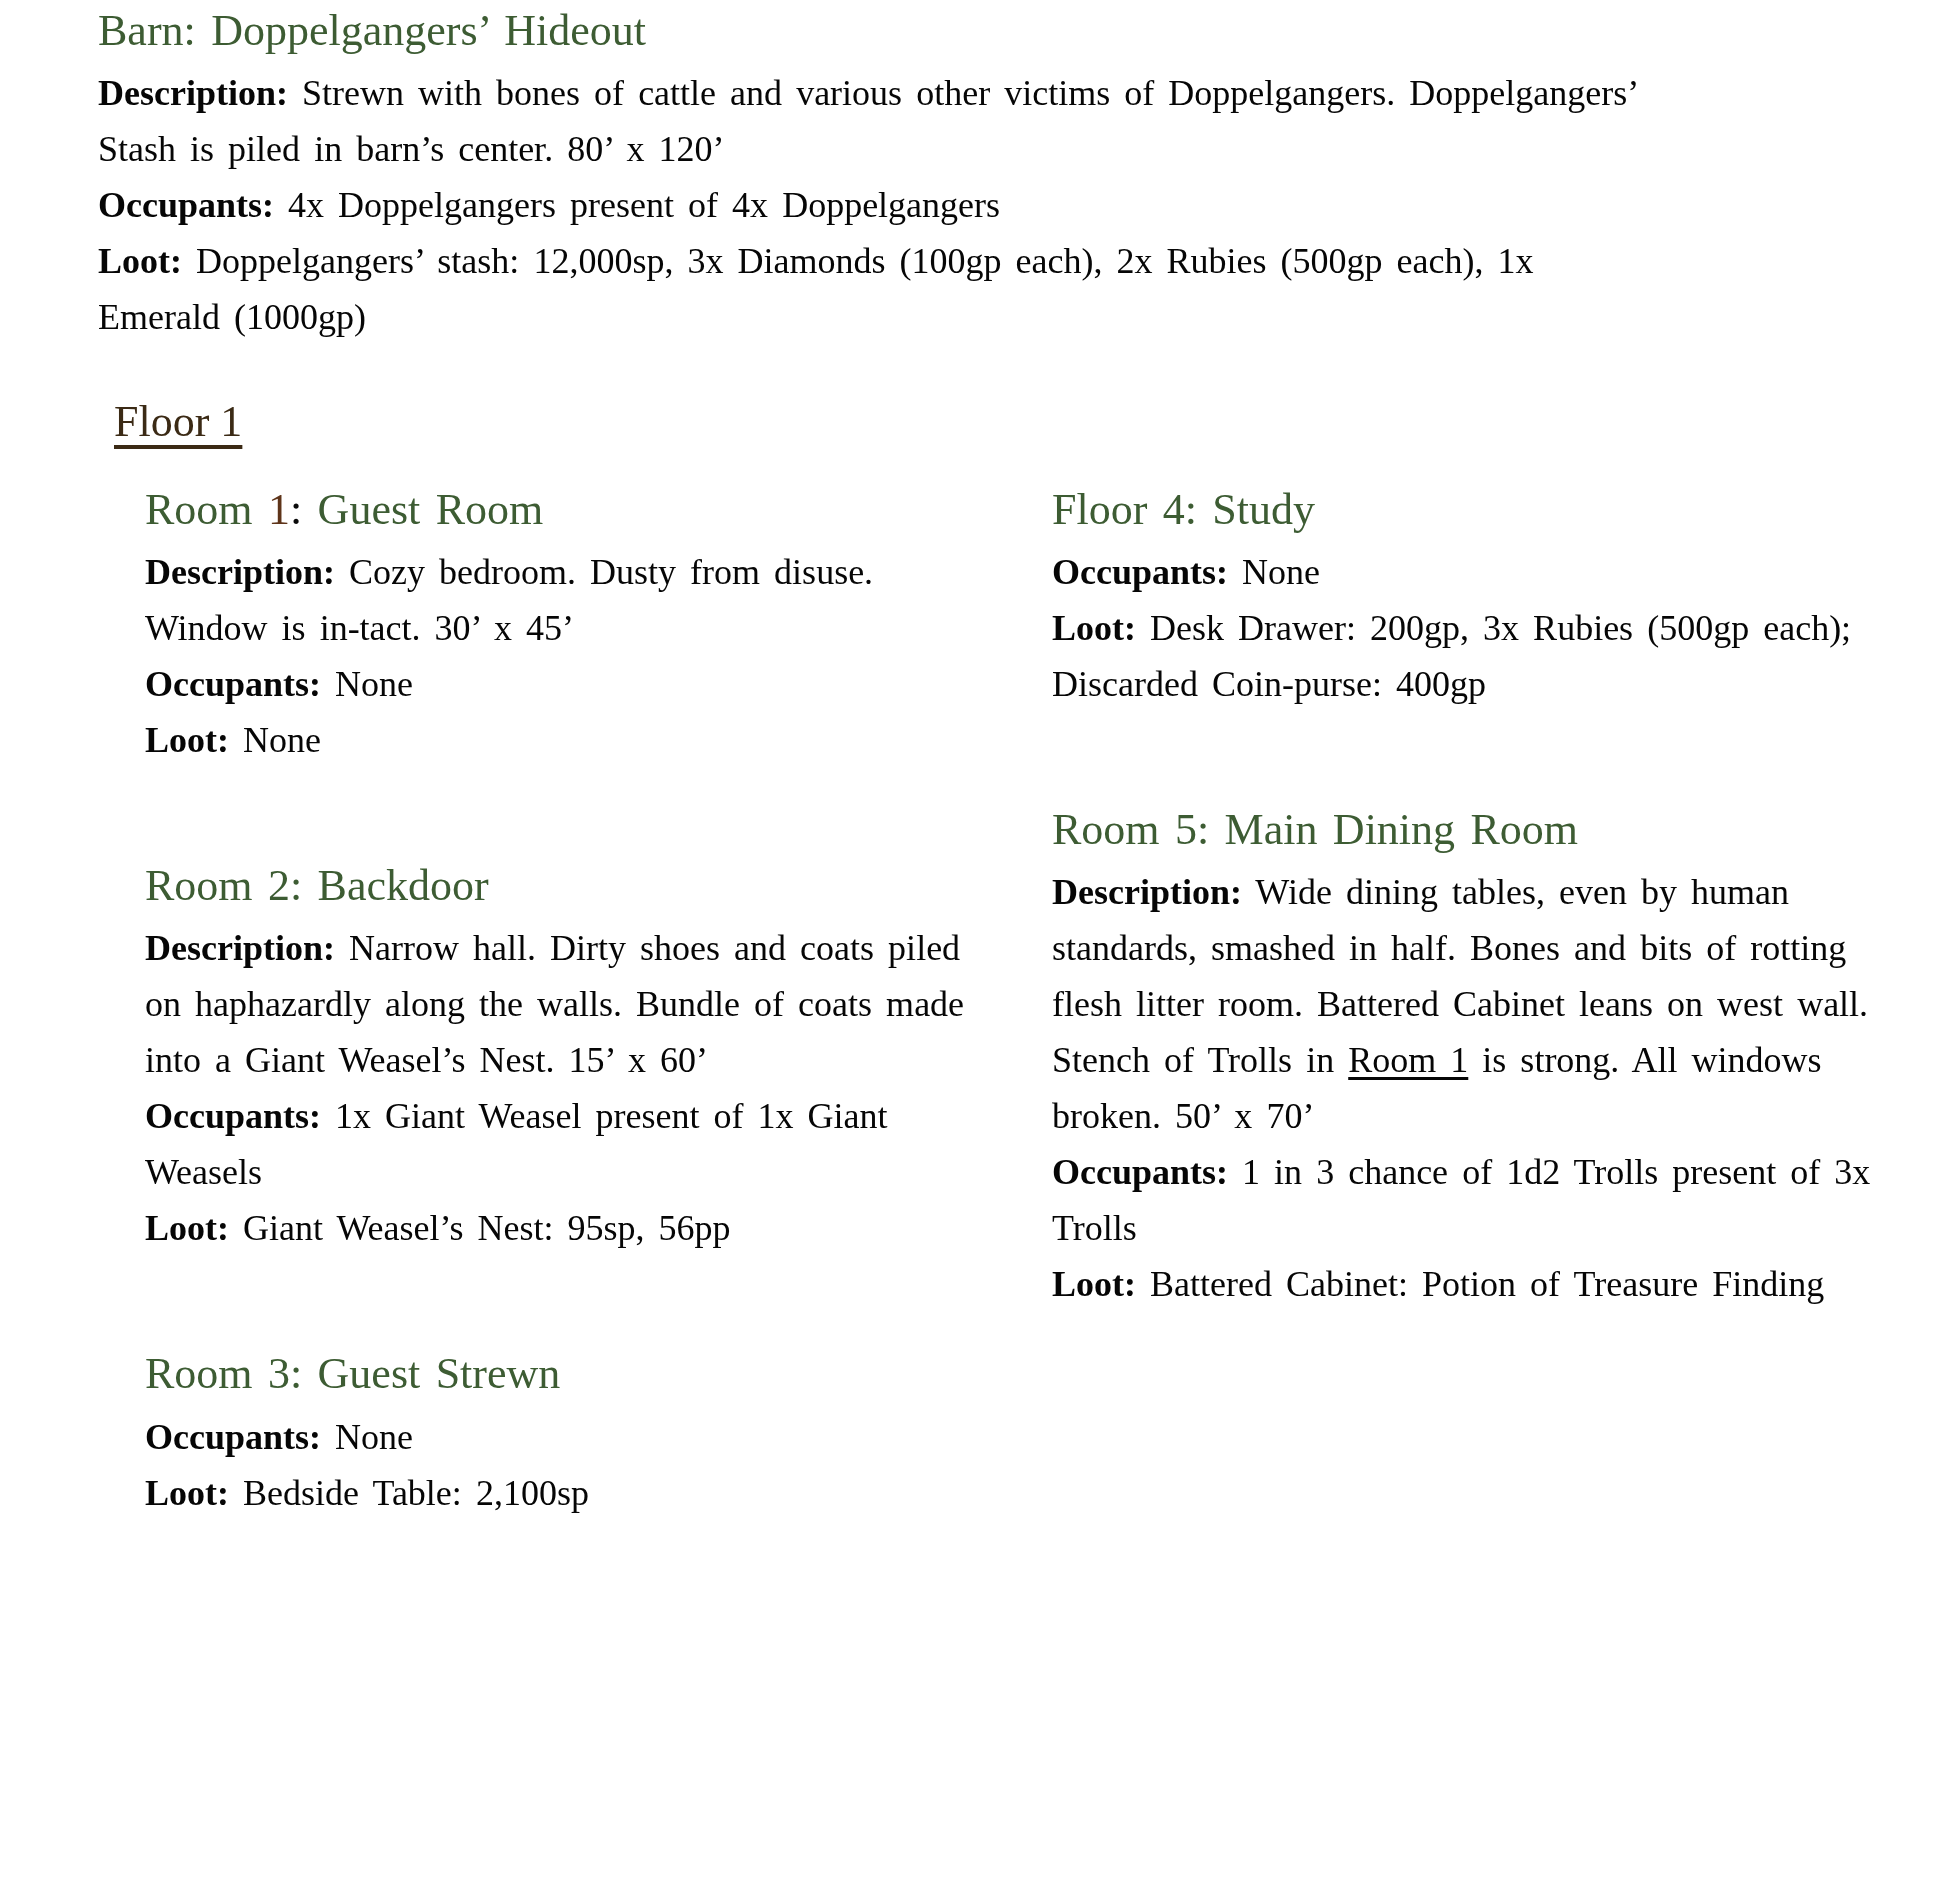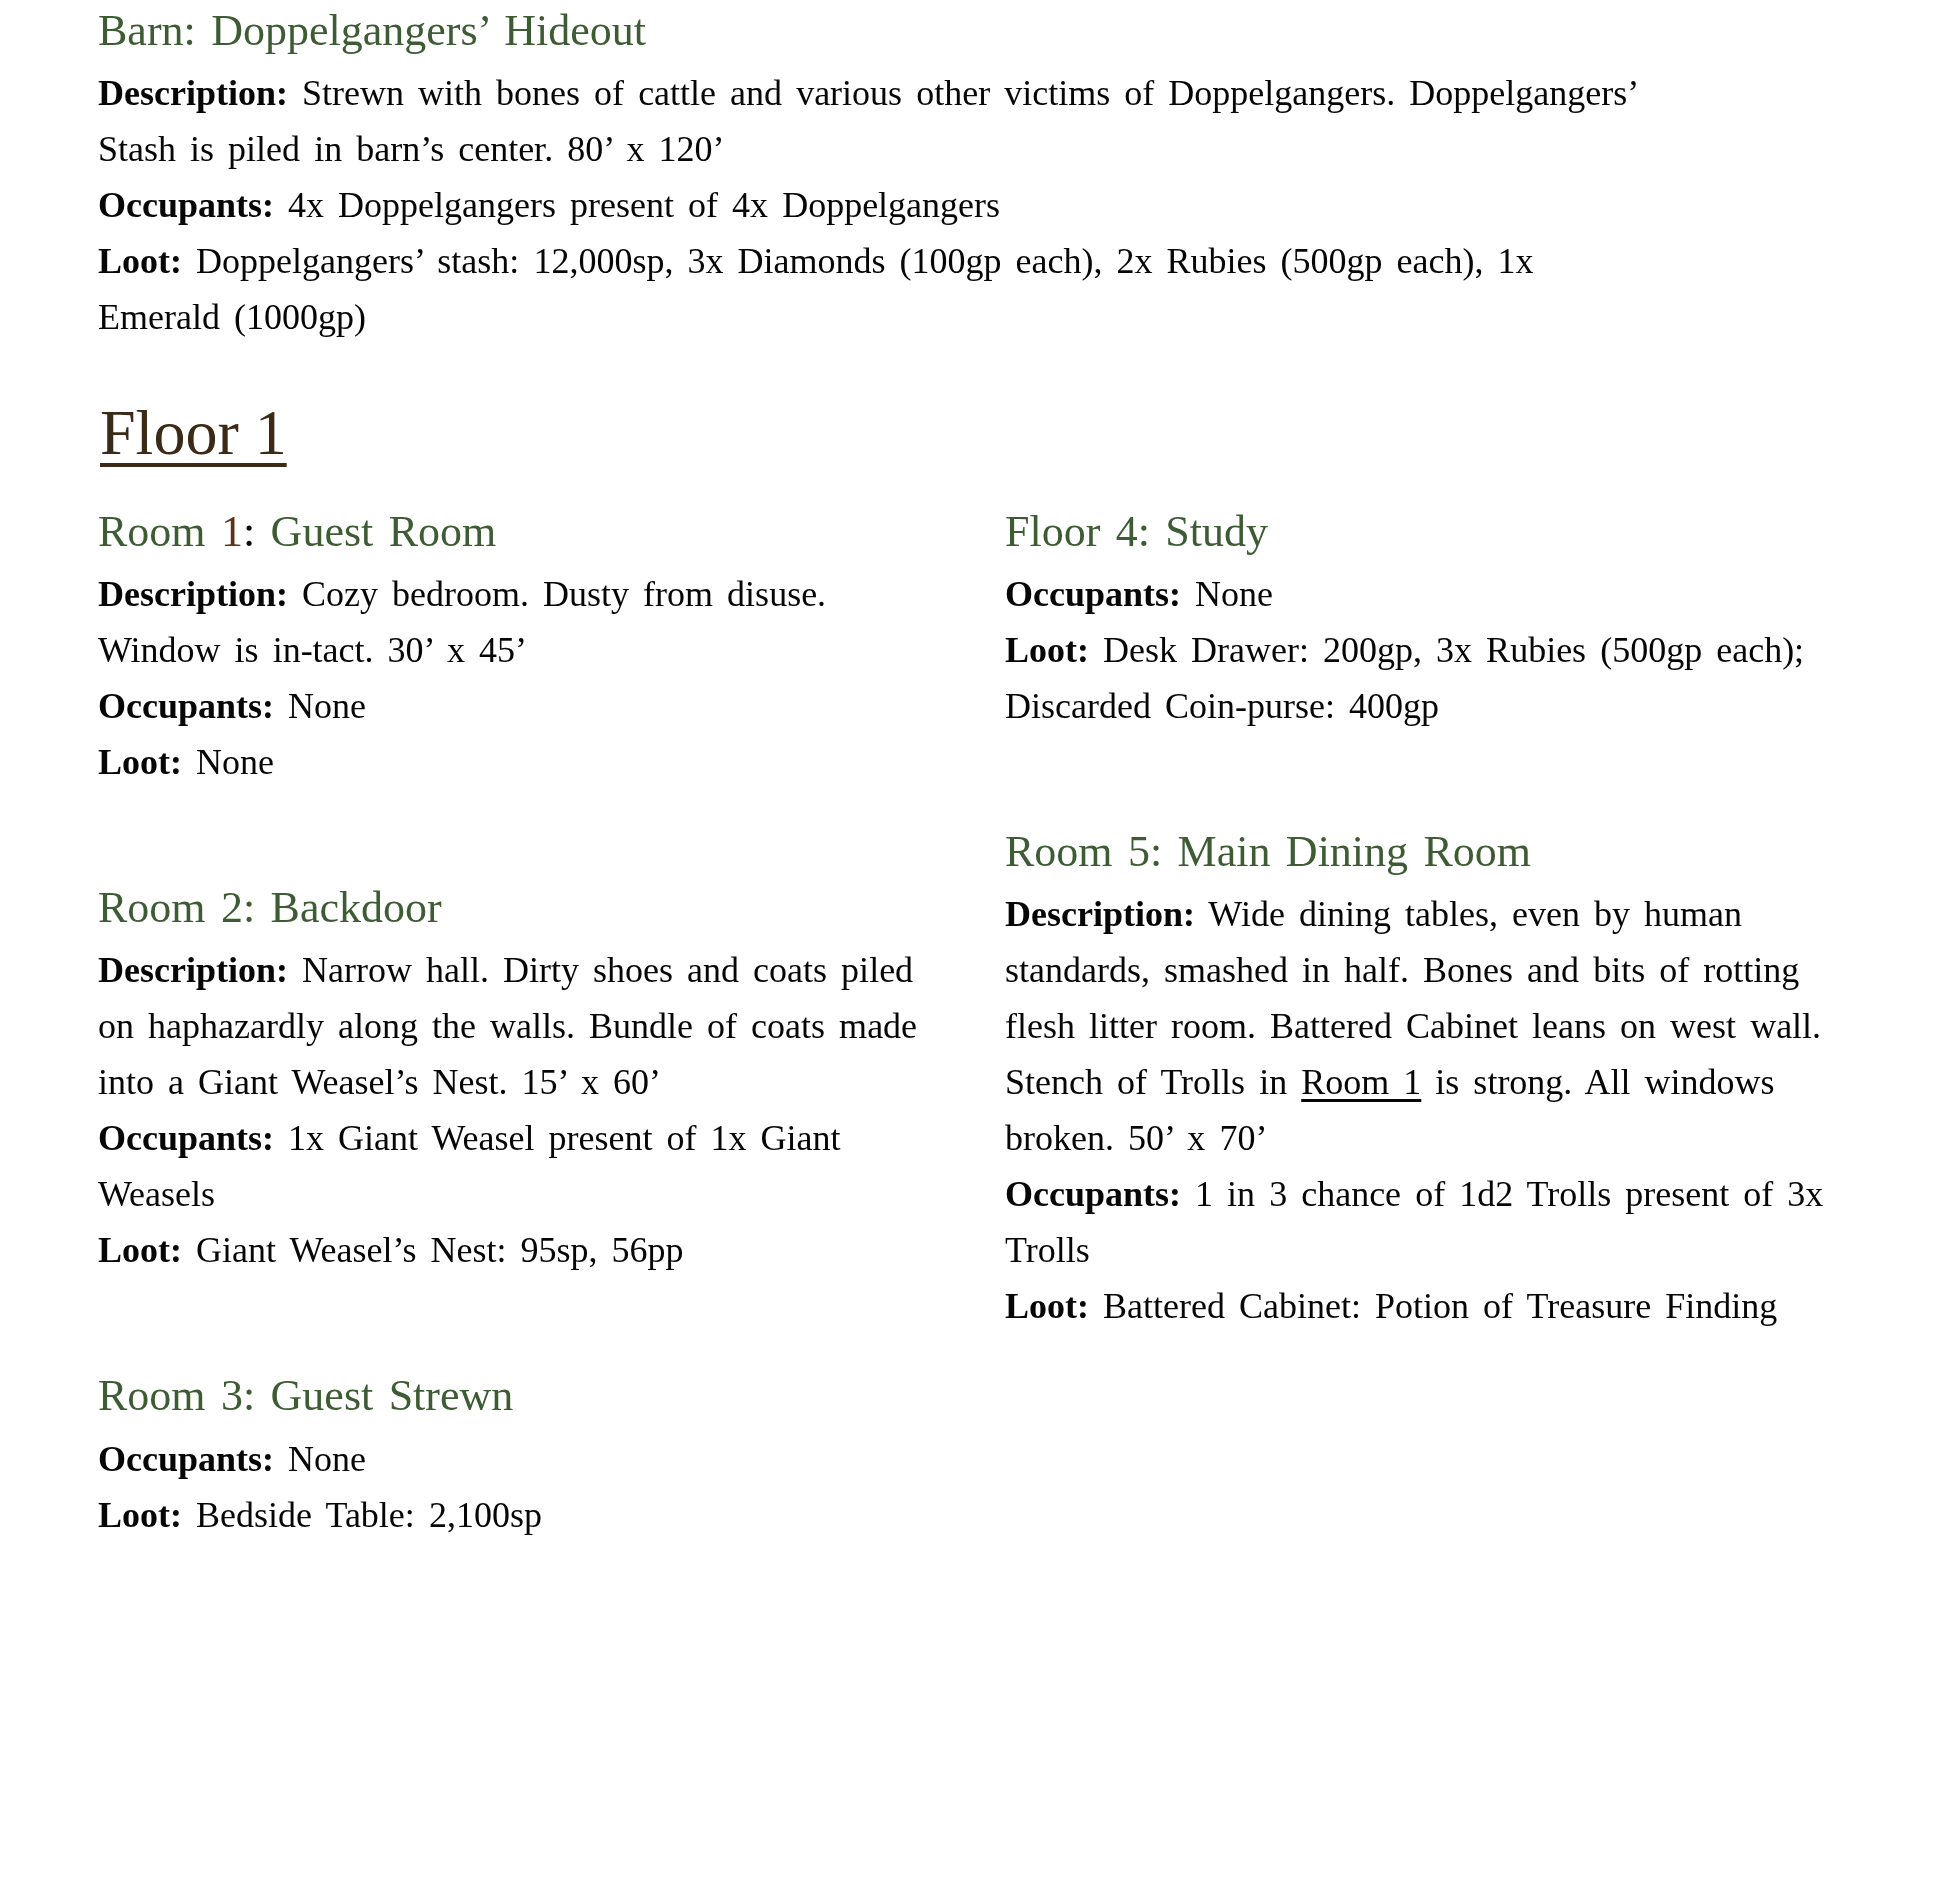--- a/index.html
+++ b/index.html
@@ -37,33 +37,34 @@
     margin: 0 0 9.8px 0;
     word-spacing: 0.1em;
   }
   
   .barn {
     max-width: 1560px;
   }
   
   .floor-title {
     font-weight: normal;
-    font-size: 64px;
+    font-size: 44px;
     line-height: 1.1;
     color: #3b2a15;
-    margin: 53px 0 39px 2px;
+    margin: 53px 0 39px 16px;
     text-decoration: underline;
     text-decoration-thickness: 3.9px;
     text-underline-offset: 8.8px;
   }
   
   .columns {
     display: flex;
     gap: 68px;
     width: 1746px;
+    margin-left: 47px;
   }
   .col {
     flex: 1;
     min-width: 0;
   }
   .room + .room {
     margin-top: 93px;
   }
   
   .num-brown { color: #5e3419; }

